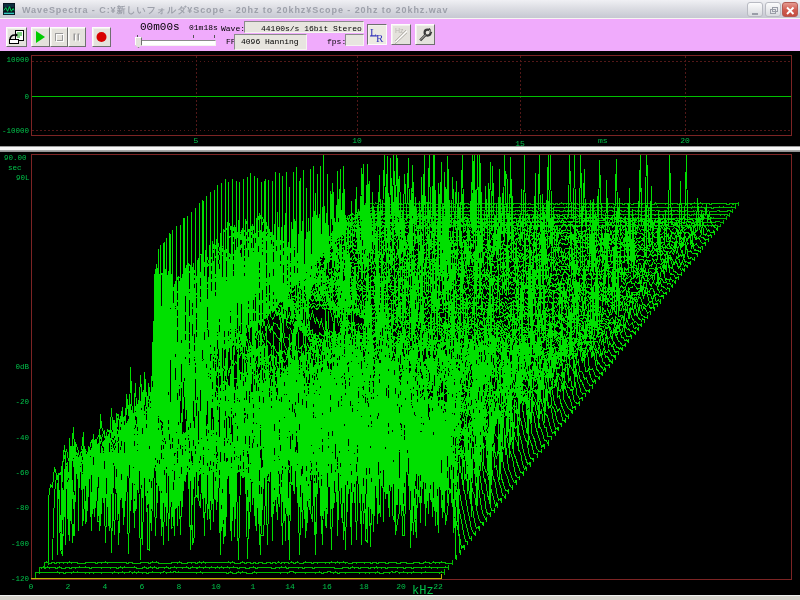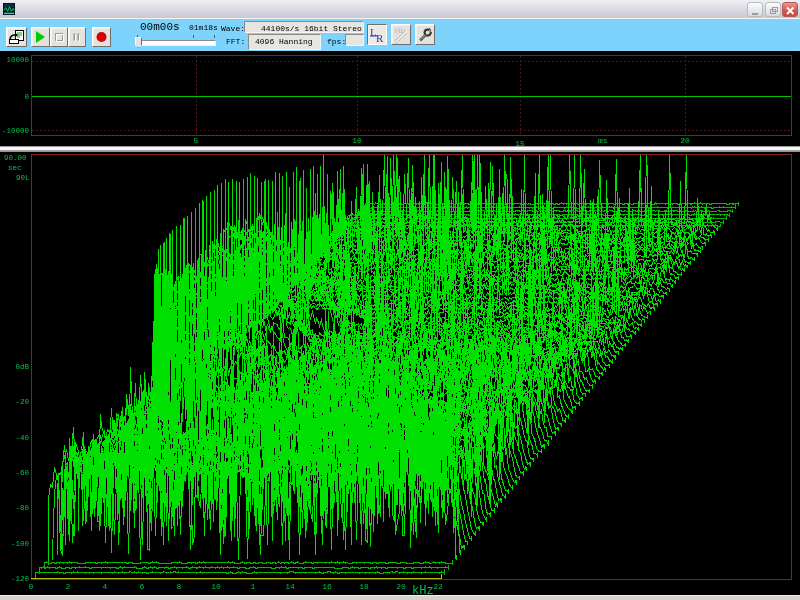--- a/index.html
+++ b/index.html
@@ -1,36 +1,37 @@
 <!DOCTYPE html>
 <html><head><meta charset="utf-8"><style>
 *{margin:0;padding:0;box-sizing:border-box}
 body{width:800px;height:600px;overflow:hidden;font-family:"Liberation Sans",sans-serif;background:#000}
 .abs{position:absolute}
 #titlebar{position:absolute;left:0;top:0;width:800px;height:18px;background:linear-gradient(#f0f0f4 0%,#dcdde3 45%,#c6c8d2 100%)}
 #ttxt{position:absolute;left:22px;top:4px;font:bold 9px "Liberation Sans",sans-serif;color:#9da0aa;letter-spacing:0.93px;white-space:nowrap}
 .wbtn{position:absolute;top:2px;width:16px;height:15px;border-radius:3px;border:1px solid #b8bac2}
-#toolbar{position:absolute;left:0;top:18px;width:800px;height:33px;background:#7dd3fc;border-top:1px solid #f6f5f2}
+#toolbar{position:absolute;left:0;top:18px;width:800px;height:33px;background:#f0abfc;border-top:1px solid #f6f5f2}
 .tbtn{position:absolute;background:#e4e2dc;border:1px solid;border-color:#fdfdfb #6f6f6f #6f6f6f #fdfdfb;box-shadow:inset 1px 1px 0 #f2f1ed}
 .mono{font-family:"Liberation Mono",monospace;white-space:pre}
 .fld{position:absolute;background:#e7e5df;border:1px solid;border-color:#8a8a8a #f5f4f0 #f5f4f0 #8a8a8a;font:8px "Liberation Mono",monospace;color:#000}
 #scope{position:absolute;left:0;top:51px;width:800px;height:95px;background:#000}
 #sep{position:absolute;left:0;top:146px;width:800px;height:6px;background:linear-gradient(#9a9a9a 0,#9a9a9a 1px,#f7f7f7 1px,#f7f7f7 4px,#b0b0b0 4px,#8a8a8a 6px)}
 #spec{position:absolute;left:0;top:152px;width:800px;height:443px;background:#000}
 #botbar{position:absolute;left:0;top:595px;width:800px;height:5px;background:linear-gradient(#f2f2f2 0,#f2f2f2 1px,#d6d3cc 1px)}
 .glab{position:absolute;font:7.5px "Liberation Mono",monospace;color:#00c24a;white-space:pre}
 .glab2{position:absolute;font:8px "Liberation Mono",monospace;color:#00c24a;white-space:pre}
 </style></head><body>
 <div id="titlebar">
 <svg class="abs" style="left:3px;top:3px" width="12" height="12" viewBox="0 0 13 13">
       <rect width="13" height="13" fill="#071420"></rect>
       <rect x="1" y="1" width="11" height="3.5" fill="#0b2d3d"></rect>
       <polyline points="1,8 3,5 5,9 7,4 9,9 11,6 12,8" stroke="#00e060" stroke-width="1" fill="none"></polyline>
       <rect x="1" y="10.5" width="11" height="1.5" fill="#30c8c0"></rect>
     </svg>
+<span id="ttxt">WaveSpectra - C:¥新しいフォルダ¥Scope - 20hz to 20khz¥Scope - 20hz to 20khz.wav</span>
 <div class="wbtn" style="left:747px;background:linear-gradient(#fcfcfd,#d8dade)">
       <div style="position:absolute;left:4px;top:10px;width:6px;height:2px;background:#9a9da8"></div>
     </div>
 <div class="wbtn" style="left:765px;background:linear-gradient(#fcfcfd,#d8dade)"><svg width="14" height="13">
         <rect x="4.5" y="5.5" width="5" height="4" fill="none" stroke="#9a9da8"></rect>
         <rect x="6.5" y="3.5" width="5" height="4" fill="none" stroke="#9a9da8"></rect>
       </svg></div>
 <div class="wbtn" style="left:782px;background:linear-gradient(#e59a90 0%,#d05a4e 55%,#c44c40 100%);border-color:#b25a52"><svg width="14" height="13">
         <path d="M4 3.5 L10.5 10 M10.5 3.5 L4 10" stroke="#fff" stroke-width="1.9"></path>
       </svg></div>
@@ -61,21 +62,21 @@
 <div class="mono abs" style="left:140px;top:2px;font-size:11px;color:#000">00m00s</div>
 <div class="mono abs" style="left:189px;top:4px;font-size:8px;color:#000">01m18s</div>
 <div class="abs" style="left:137px;top:16px;width:1px;height:3px;background:#555"></div>
 <div class="abs" style="left:193px;top:16px;width:1px;height:3px;background:#555"></div>
 <div class="abs" style="left:214px;top:16px;width:1px;height:3px;background:#555"></div>
 <div class="abs" style="left:135px;top:21px;width:81px;height:6px;background:#fff;border:1px solid;border-color:#8a8a8a #f5f4f0 #f5f4f0 #8a8a8a"></div>
 <div class="abs" style="left:135px;top:18px;width:7px;height:11px;background:#e4e2dc;border:1px solid;border-color:#fdfdfb #6f6f6f #6f6f6f #fdfdfb;clip-path:polygon(0 0,100% 0,100% 70%,50% 100%,0 70%)"></div>
 <div class="mono abs" style="left:221px;top:5px;font-size:8px;color:#000">Wave:</div>
 <div class="fld" style="left:244px;top:2px;width:120px;height:12px;padding:2px 0 0 16px">44100s/s 16bit Stereo</div>
 <div class="mono abs" style="left:226px;top:18px;font-size:8px;color:#000">FFT:</div>
-<div class="fld" style="left:248px;top:15px;width:73px;height:16px;padding:2px 0 8px 6px">4096 Hanning</div>
+<div class="fld" style="left:234px;top:15px;width:73px;height:16px;padding:2px 0 8px 6px">4096 Hanning</div>
 <div class="mono abs" style="left:327px;top:18px;font-size:8px;color:#000">fps:</div>
 <div class="fld" style="left:345px;top:15px;width:19px;height:12px"></div>
 <div class="tbtn" style="left:367px;top:5px;width:20px;height:21px;border-color:#6f6f6f #fdfdfb #fdfdfb #6f6f6f;background:#eceae2"><svg width="18" height="21">
         <text x="2" y="11" font-family="Liberation Serif" font-size="11" fill="#3333bb">L</text>
         <path d="M2 11h7" stroke="#3333bb"></path>
         <text x="8" y="17" font-family="Liberation Serif" font-size="11" fill="#3333bb">R</text>
       </svg></div>
 <div class="tbtn" style="left:391px;top:5px;width:20px;height:21px"><svg width="18" height="21">
         <text x="3" y="8" font-family="Liberation Sans" font-size="7" fill="#b8b6b0">Hz</text>
         <path d="M3 16 L14 5 M3 19 L15 8" stroke="#b8b6b0" fill="none"></path>

